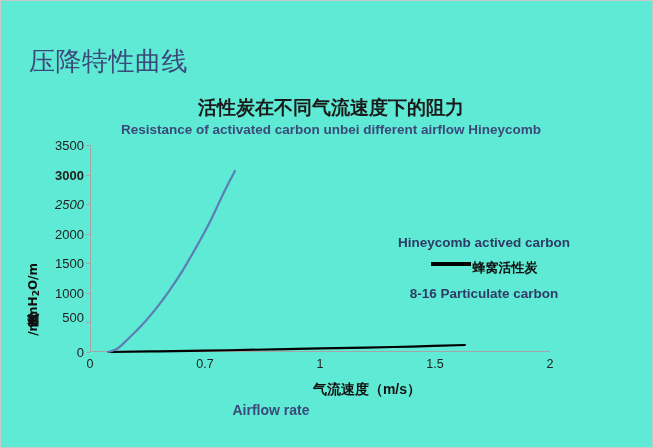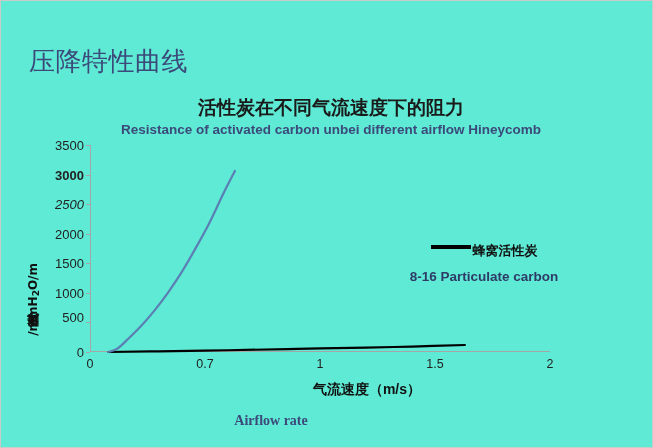--- a/index.html
+++ b/index.html
@@ -145,28 +145,27 @@
     text-align: right;
     font-family: Liberation Sans, sans-serif;
     font-size: 14px;
     font-weight: 700;
     color: #111;
     white-space: nowrap;
   }
   .axis-x-title-en {
     position: absolute;
     left: 120px;
-    top: 324px;
+    top: 313px;
     width: 300px;
     text-align: center;
     font-size: 14px;
     font-weight: 600;
     color: #3b4a7a;
     white-space: nowrap;
-    font-family: Liberation Serif, serif;
   }
 
   
   .legend {
     position: absolute;
     left: 368px;
     top: 145px;
     width: 230px;
     text-align: center;
   }
@@ -249,20 +248,21 @@
       <svg class="series-svg" id="series-svg" viewBox="0 0 460 207" preserveAspectRatio="none">
           <path d="M 18.40 207.00 C 26.83 206.88, 49.07 206.59, 69.00 206.29 C 88.93 205.99, 115.00 205.62, 138.00 205.23 C 161.00 204.83, 184.00 204.37, 207.00 203.92 C 230.00 203.48, 256.83 202.96, 276.00 202.56 C 295.17 202.17, 305.52 201.98, 322.00 201.56 C 338.48 201.13, 366.08 200.28, 374.90 200.02" fill="none" stroke="#000000" stroke-width="2.2" stroke-linecap="round" stroke-linejoin="round"></path>
           <path d="M 18.40 207.00 C 19.93 206.41, 24.53 205.42, 27.60 203.45 C 30.67 201.48, 32.97 198.82, 36.80 195.17 C 40.63 191.52, 46.00 186.50, 50.60 181.57 C 55.20 176.64, 59.80 171.32, 64.40 165.60 C 69.00 159.88, 73.60 153.77, 78.20 147.27 C 82.80 140.76, 87.40 133.96, 92.00 126.57 C 96.60 119.17, 101.20 111.09, 105.80 102.91 C 110.40 94.73, 115.00 86.55, 119.60 77.48 C 124.20 68.41, 129.18 57.07, 133.40 48.50 C 137.62 39.92, 142.98 29.77, 144.90 26.02" fill="none" stroke="#5b7fb4" stroke-width="2.2" stroke-linecap="round" stroke-linejoin="round"></path>
         </svg>
     </div>
 
     <div class="axis-x-title-cn">气流速度（m/s）</div>
     <div class="axis-x-title-en">Airflow rate</div>
 
     <div class="legend">
+      <div class="legend-en">Hineycomb actived carbon</div>
       <div class="legend-row">
         <span class="legend-swatch black"></span>
         <span class="legend-cn">蜂窝活性炭</span>
       </div>
       <div class="legend-gap"></div>
       <div class="legend-en">8-16 Particulate carbon</div>
     </div>
 
   </div>
 </div>

